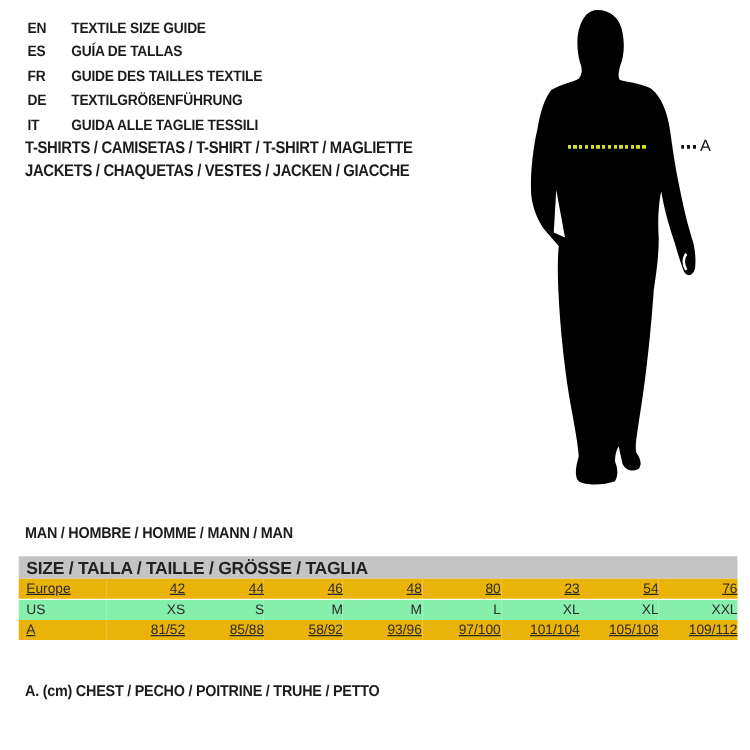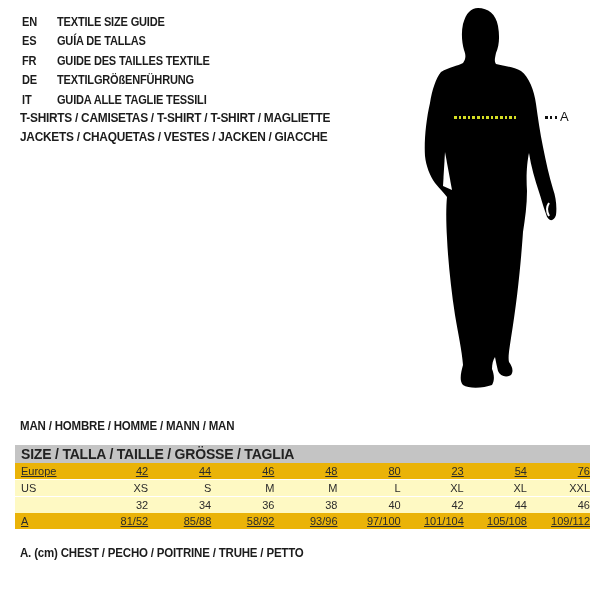--- a/index.html
+++ b/index.html
@@ -99,21 +99,21 @@
     white-space: nowrap;
   }
   .size-table td {
     text-align: right;
     padding: 0;
     height: 16px;
     font-weight: 400;
   }
   .size-table td.row-label { text-align: left; padding-left: 6px; }
   .row-white { background: #eab308; text-decoration: underline; }
-  .row-gray { background: #fef9c3; border-top: 1px solid #ffffff; margin-top: 31px; }
+  .row-gray { background: #86efac; border-top: 1px solid #ffffff; margin-top: 31px; }
   
   .footnote {
     position: absolute;
     left: 20px;
     top: 546px;
     font-size: 12.5px;
     font-weight: 700;
     letter-spacing: -0.2px;
     transform: scaleX(0.92);
     transform-origin: left top;
@@ -234,31 +234,20 @@
         <td class="row-label">US</td>
         <td>XS</td>
         <td>S</td>
         <td>M</td>
         <td>M</td>
         <td>L</td>
         <td>XL</td>
         <td>XL</td>
         <td>XXL</td>
       </tr>
-      <tr class="row-gray">
-        <td class="row-label"></td>
-        <td>32</td>
-        <td>34</td>
-        <td>36</td>
-        <td>38</td>
-        <td>40</td>
-        <td>42</td>
-        <td>44</td>
-        <td>46</td>
-      </tr>
       <tr class="row-white">
         <td class="row-label">A</td>
         <td>81/52</td>
         <td>85/88</td>
         <td>58/92</td>
         <td>93/96</td>
         <td>97/100</td>
         <td>101/104</td>
         <td>105/108</td>
         <td>109/112</td>

